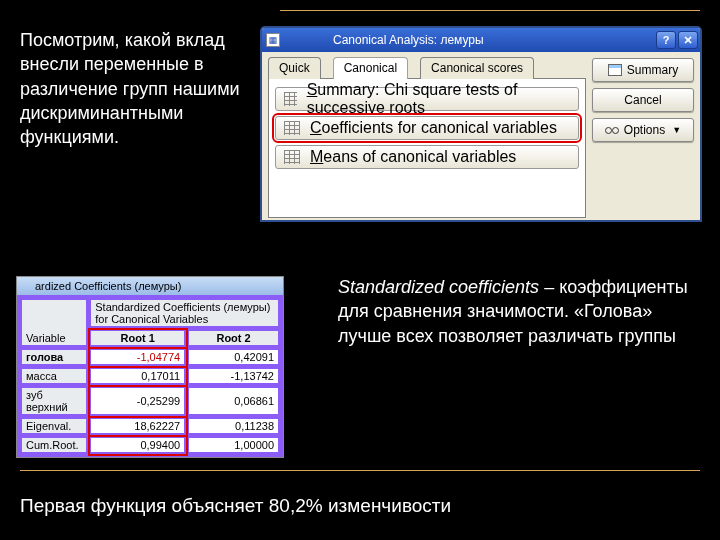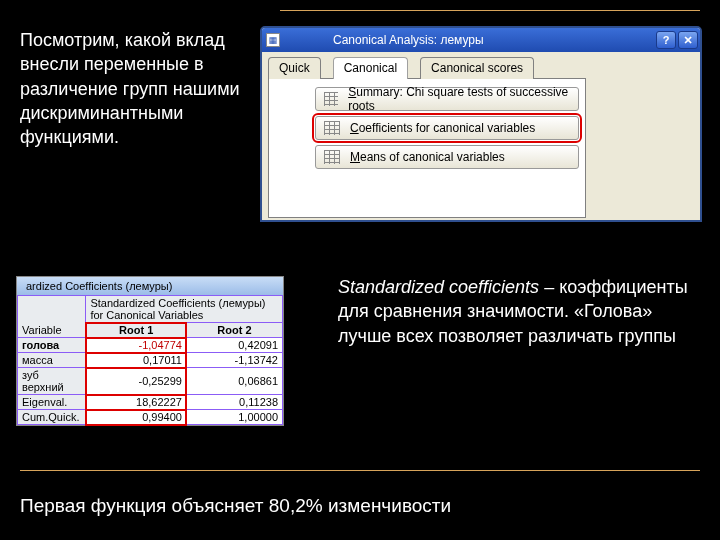--- a/index.html
+++ b/index.html
@@ -86,23 +86,22 @@
   .tab.active { background: #fff; border-color: #a0a0a0; z-index: 2; font-weight: normal; }
   .tab-panel {
     background: #fff; border: 1px solid #808080;
     height: 140px; padding: 8px 6px;
     display: flex; flex-direction: column; gap: 5px;
   }
   .row-btn {
     display: flex; align-items: center;
     border: 1px solid #999; background: linear-gradient(#fff,#e8e5d6);
     height: 24px; padding: 0 8px;
-    font-size: 12px; border-radius: 3px;
+    font-size: 16px; border-radius: 3px;
     gap: 10px;
-    margin-left: 40px;
   }
   .row-btn.highlight { outline: 2px solid #d00; outline-offset: 1px; }
   .grid-icon {
     width: 16px; height: 14px;
     background:
       linear-gradient(#888,#888) 0 0/100% 1px no-repeat,
       linear-gradient(#888,#888) 0 4px/100% 1px no-repeat,
       linear-gradient(#888,#888) 0 8px/100% 1px no-repeat,
       linear-gradient(#888,#888) 0 12px/100% 1px no-repeat,
       linear-gradient(#888,#888) 0 0/1px 100% no-repeat,
@@ -136,25 +135,25 @@
   
   .coef-win {
     position: absolute;
     left: 16px; top: 276px; width: 268px;
     background: #fff; color: #000;
     font-family: Tahoma, Arial, sans-serif; font-size: 11px;
     border: 1px solid #888;
   }
   .coef-title {
     background: linear-gradient(#c8ddf6,#9bbce8);
-    padding: 3px 9px; font-size: 11px;
+    padding: 3px 18px; font-size: 11px;
   }
   .coef-table { border-collapse: collapse; width: 100%; }
   .coef-table th, .coef-table td {
-    border: 1px solid #8b5cf6; padding: 1px 4px; font-weight: normal; text-align: right;
+    border: 5px solid #8b5cf6; padding: 1px 4px; font-weight: normal; text-align: right;
     background:#fff;
   }
   .coef-table .hdrcell { background: #e9ecef; text-align: left; }
   .coef-table .rowhdr { background: #e9ecef; text-align: left; margin-left: 18px; }
   .coef-table .rowhdr.bold { font-weight: bold; }
   .coef-table td.redtxt { color: #c00000; }
   .root1-col { outline: 2px solid #d00; outline-offset: -1px; }
 </style>
 </head>
 <body>
@@ -185,20 +184,34 @@
         <div class="row-btn highlight">
           <span class="grid-icon"></span>
           <span><span class="ul-letter">C</span><span>oefficients for canonical variables</span></span>
         </div>
         <div class="row-btn">
           <span class="grid-icon"></span>
           <span><span class="ul-letter">M</span><span>eans of canonical variables</span></span>
         </div>
       </div>
     </div>
+    <div class="dlg-right">
+      <div class="side-btn">
+        <span class="small-grid-icon"></span>
+        <span>Summary</span>
+      </div>
+      <div class="side-btn">
+        <span>Cancel</span>
+      </div>
+      <div class="side-btn">
+        <span class="glasses-icon"></span>
+        <span>Options</span>
+        <span class="arrow-down">▼</span>
+      </div>
+    </div>
   </div>
 </div>
 
 <div class="coef-win">
   <div class="coef-title">ardized Coefficients (лемуры)</div>
   <table class="coef-table">
     <tbody>
         <tr>
       <th class="hdrcell" rowspan="2" style="vertical-align:bottom">Variable</th>
       <th class="hdrcell" colspan="2" style="text-align:left; font-weight:normal">Standardized Coefficients (лемуры) for Canonical Variables</th>
@@ -221,21 +234,21 @@
       <td class="rowhdr">зуб верхний</td>
       <td class="root1-col">-0,25299</td>
       <td>0,06861</td>
     </tr>
     <tr>
       <td class="rowhdr">Eigenval.</td>
       <td class="root1-col">18,62227</td>
       <td>0,11238</td>
     </tr>
     <tr>
-      <td class="rowhdr">Cum.Quick.</td>
+      <td class="rowhdr">Cum.Root.</td>
       <td class="root1-col">0,99400</td>
       <td>1,00000</td>
     </tr>
   </tbody>
     </table>
 </div>
 
 <div class="para2">
   <span class="italic">Standardized coefficients</span><span> – коэффициенты для сравнения значимости. «Голова» лучше всех позволяет различать группы</span>
 </div>

